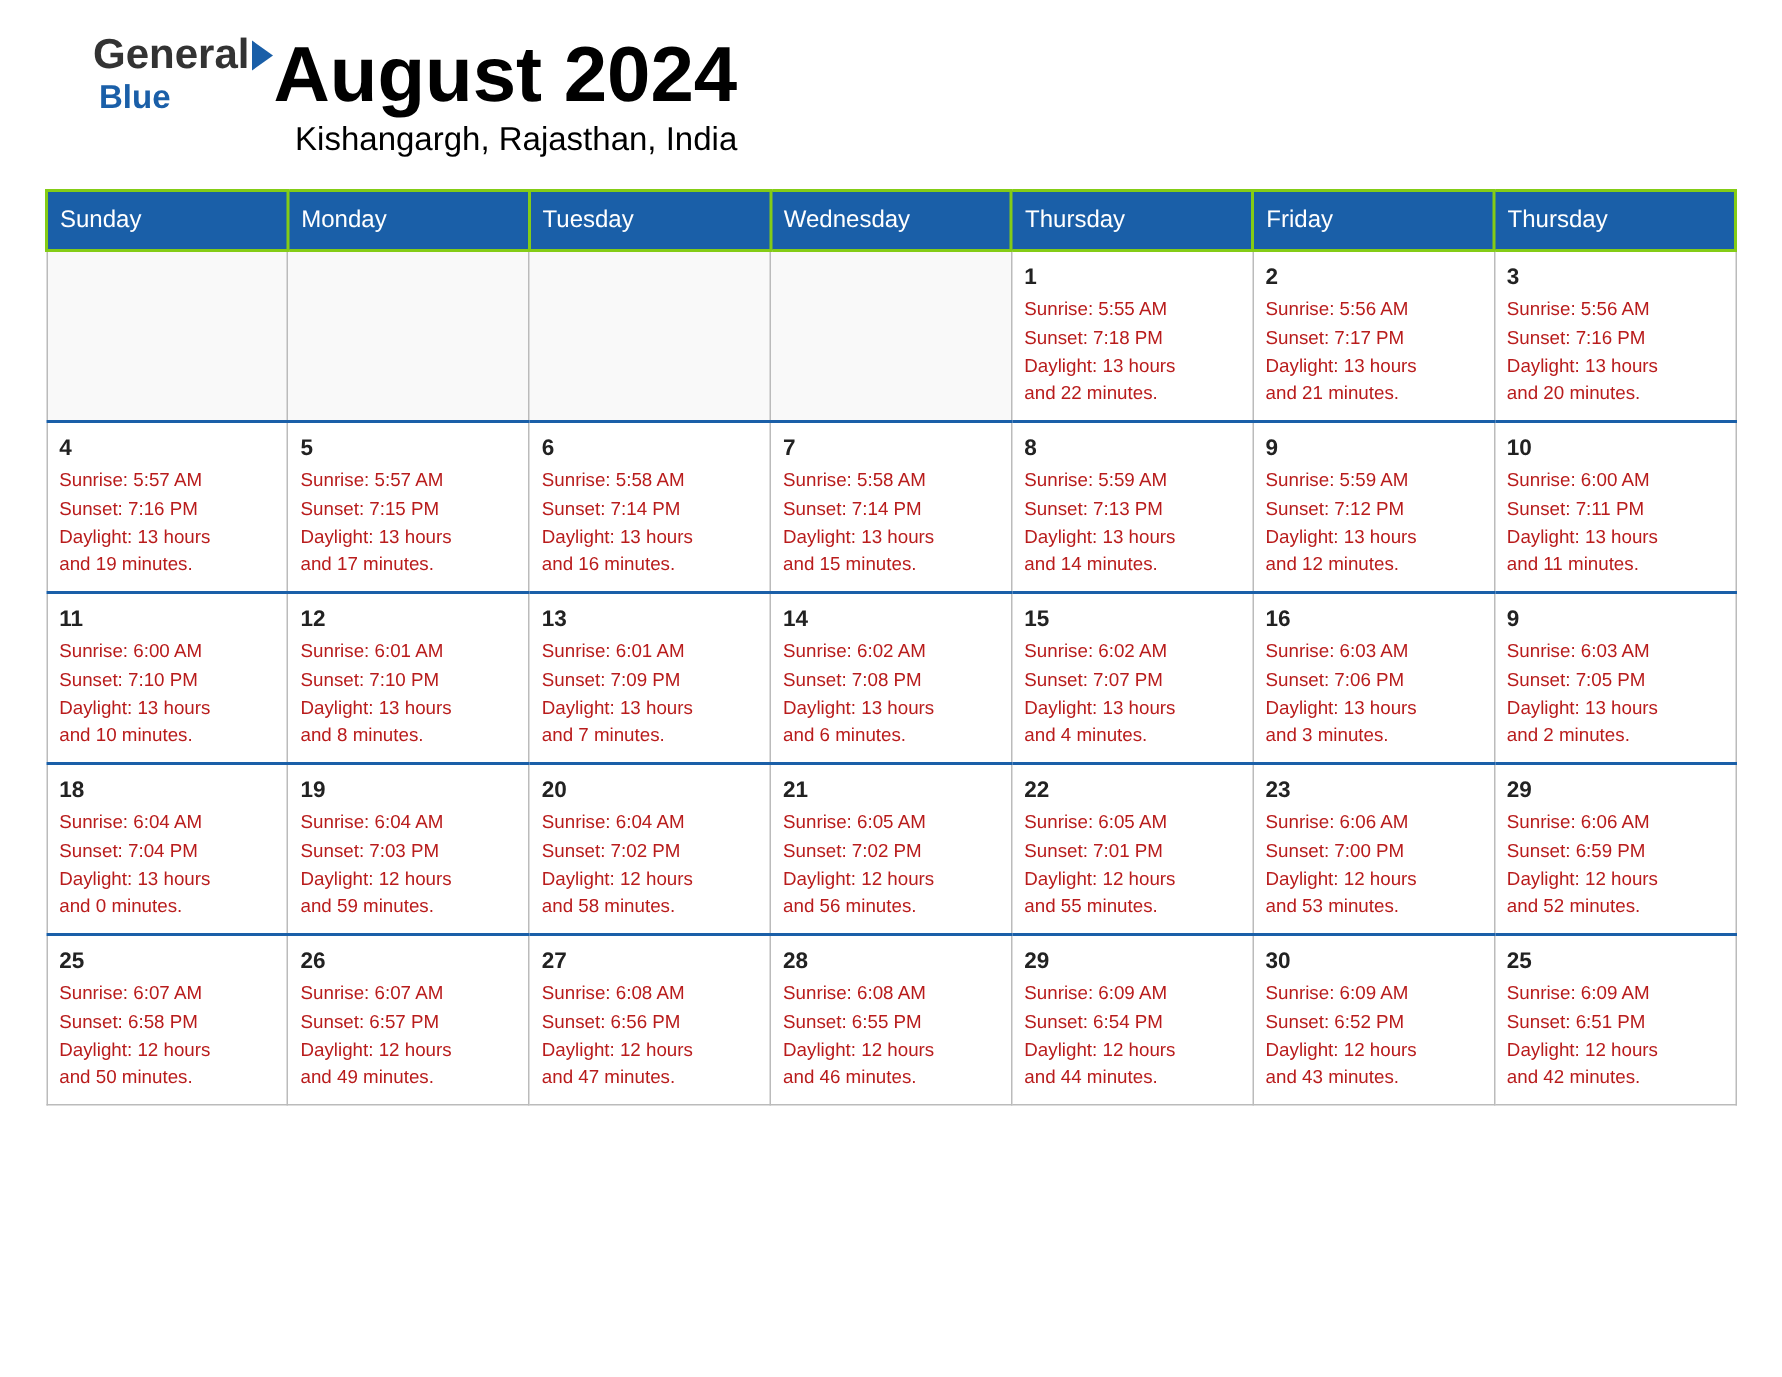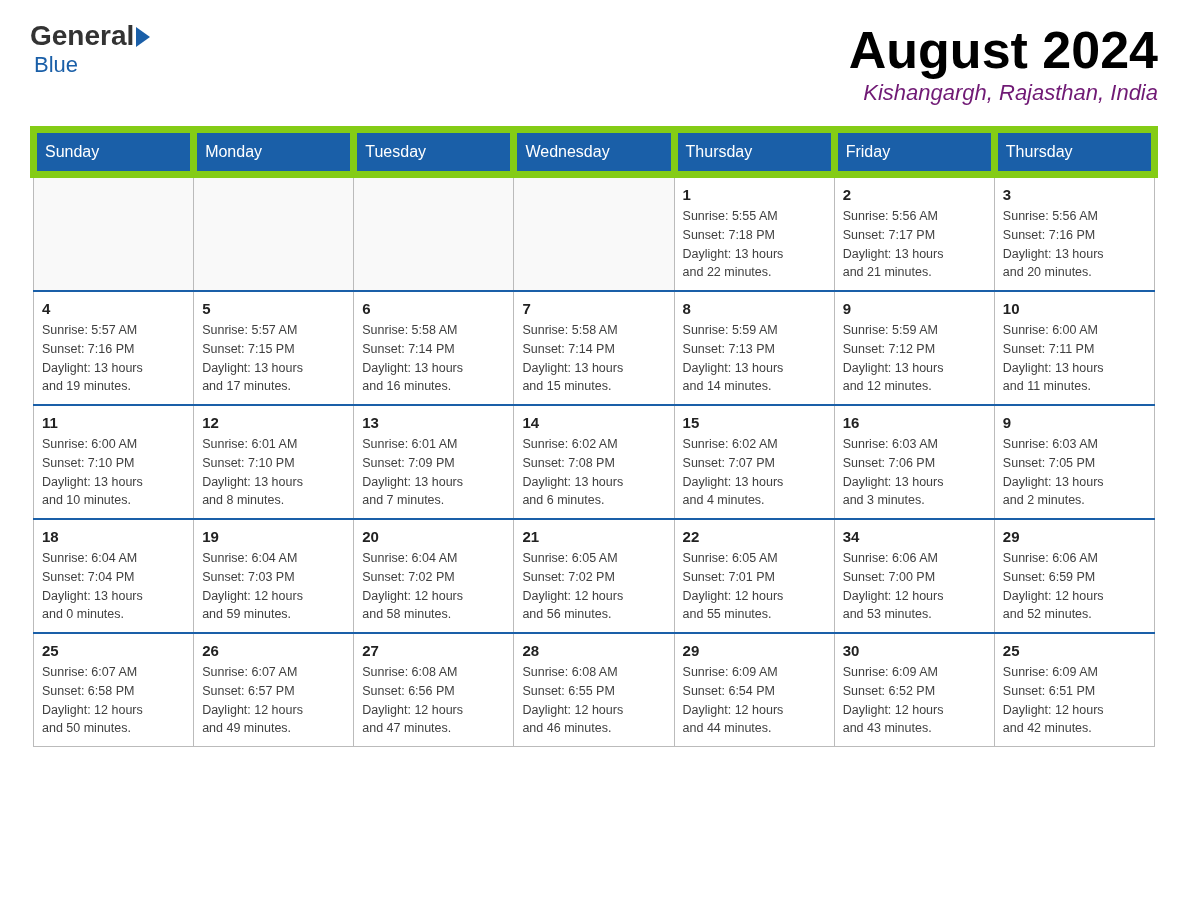--- a/index.html
+++ b/index.html
@@ -5,23 +5,23 @@
     * { margin: 0; padding: 0; box-sizing: border-box; }
     body {
       font-family: Arial, sans-serif;
       background: #fff;
       width: 1188px;
       min-height: 918px;
       padding: 20px 30px;
     }
     .header {
       display: flex;
-      justify-content: space-between;
       align-items: flex-start;
       margin-bottom: 20px;
+      margin-left: 32px;
     }
     .logo {
       display: flex;
       flex-direction: column;
       align-items: flex-start;
     }
     .logo-text {
       display: flex;
       align-items: center;
       font-size: 28px;
@@ -33,69 +33,68 @@
       height: 0;
       border-left: 14px solid #1a5fa8;
       border-top: 10px solid transparent;
       border-bottom: 10px solid transparent;
       margin-left: 2px;
       margin-top: 2px;
     }
     .logo-subtitle {
       color: #1a5fa8;
       font-size: 22px;
-      font-weight: normal;
+      font-weight: bold;
       margin-left: 4px;
     }
     .title-section {
       text-align: right;
     }
     .month-title {
       font-size: 52px;
       font-weight: bold;
       color: #000000;
     }
     .location {
       font-size: 22px;
-      color: #701a75;
-      font-style: italic;
+      color: #000000;
     }
     .calendar {
       width: 100%;
       border-collapse: collapse;
       border: 1px solid #999;
     }
     .calendar th {
       background-color: #1a5fa8;
       color: #fff;
       text-align: left;
       padding: 10px 8px;
       font-size: 16px;
       font-weight: normal;
-      border: 7px solid #84cc16;
+      border: 2px solid #84cc16;
     }
     .calendar td {
       vertical-align: top;
       padding: 8px;
       border: 1px solid #bbb;
       width: calc(100% / 7);
       min-height: 100px;
       font-size: 13px;
       color: #222;
     }
     .day-number {
       font-size: 15px;
       font-weight: bold;
       margin-bottom: 4px;
       color: #222;
     }
     .day-info {
       font-size: 12.5px;
       line-height: 1.5;
-      color: #404040;
+      color: #b91c1c;
     }
     .empty-cell {
       background: #f9f9f9;
     }
     .row-separator td {
       border-top: 2px solid #1a5fa8;
     }
   </style>
 </head>
 <body>
@@ -220,21 +219,21 @@
         </td>
         <td>
           <div class="day-number">21</div>
           <div class="day-info">Sunrise: 6:05 AM<br>Sunset: 7:02 PM<br>Daylight: 12 hours<br>and 56 minutes.</div>
         </td>
         <td>
           <div class="day-number">22</div>
           <div class="day-info">Sunrise: 6:05 AM<br>Sunset: 7:01 PM<br>Daylight: 12 hours<br>and 55 minutes.</div>
         </td>
         <td>
-          <div class="day-number">34</div>
+          <div class="day-number">23</div>
           <div class="day-info">Sunrise: 6:06 AM<br>Sunset: 7:00 PM<br>Daylight: 12 hours<br>and 53 minutes.</div>
         </td>
         <td>
           <div class="day-number">29</div>
           <div class="day-info">Sunrise: 6:06 AM<br>Sunset: 6:59 PM<br>Daylight: 12 hours<br>and 52 minutes.</div>
         </td>
       </tr>
       <tr class="row-separator">
         <td>
           <div class="day-number">25</div>

